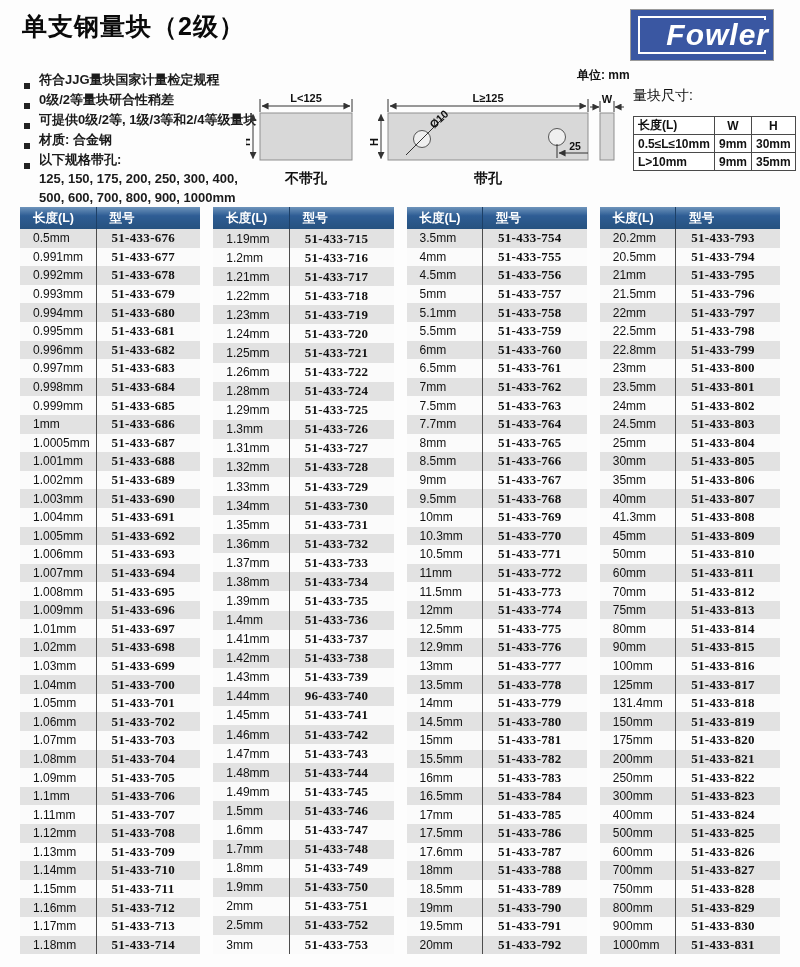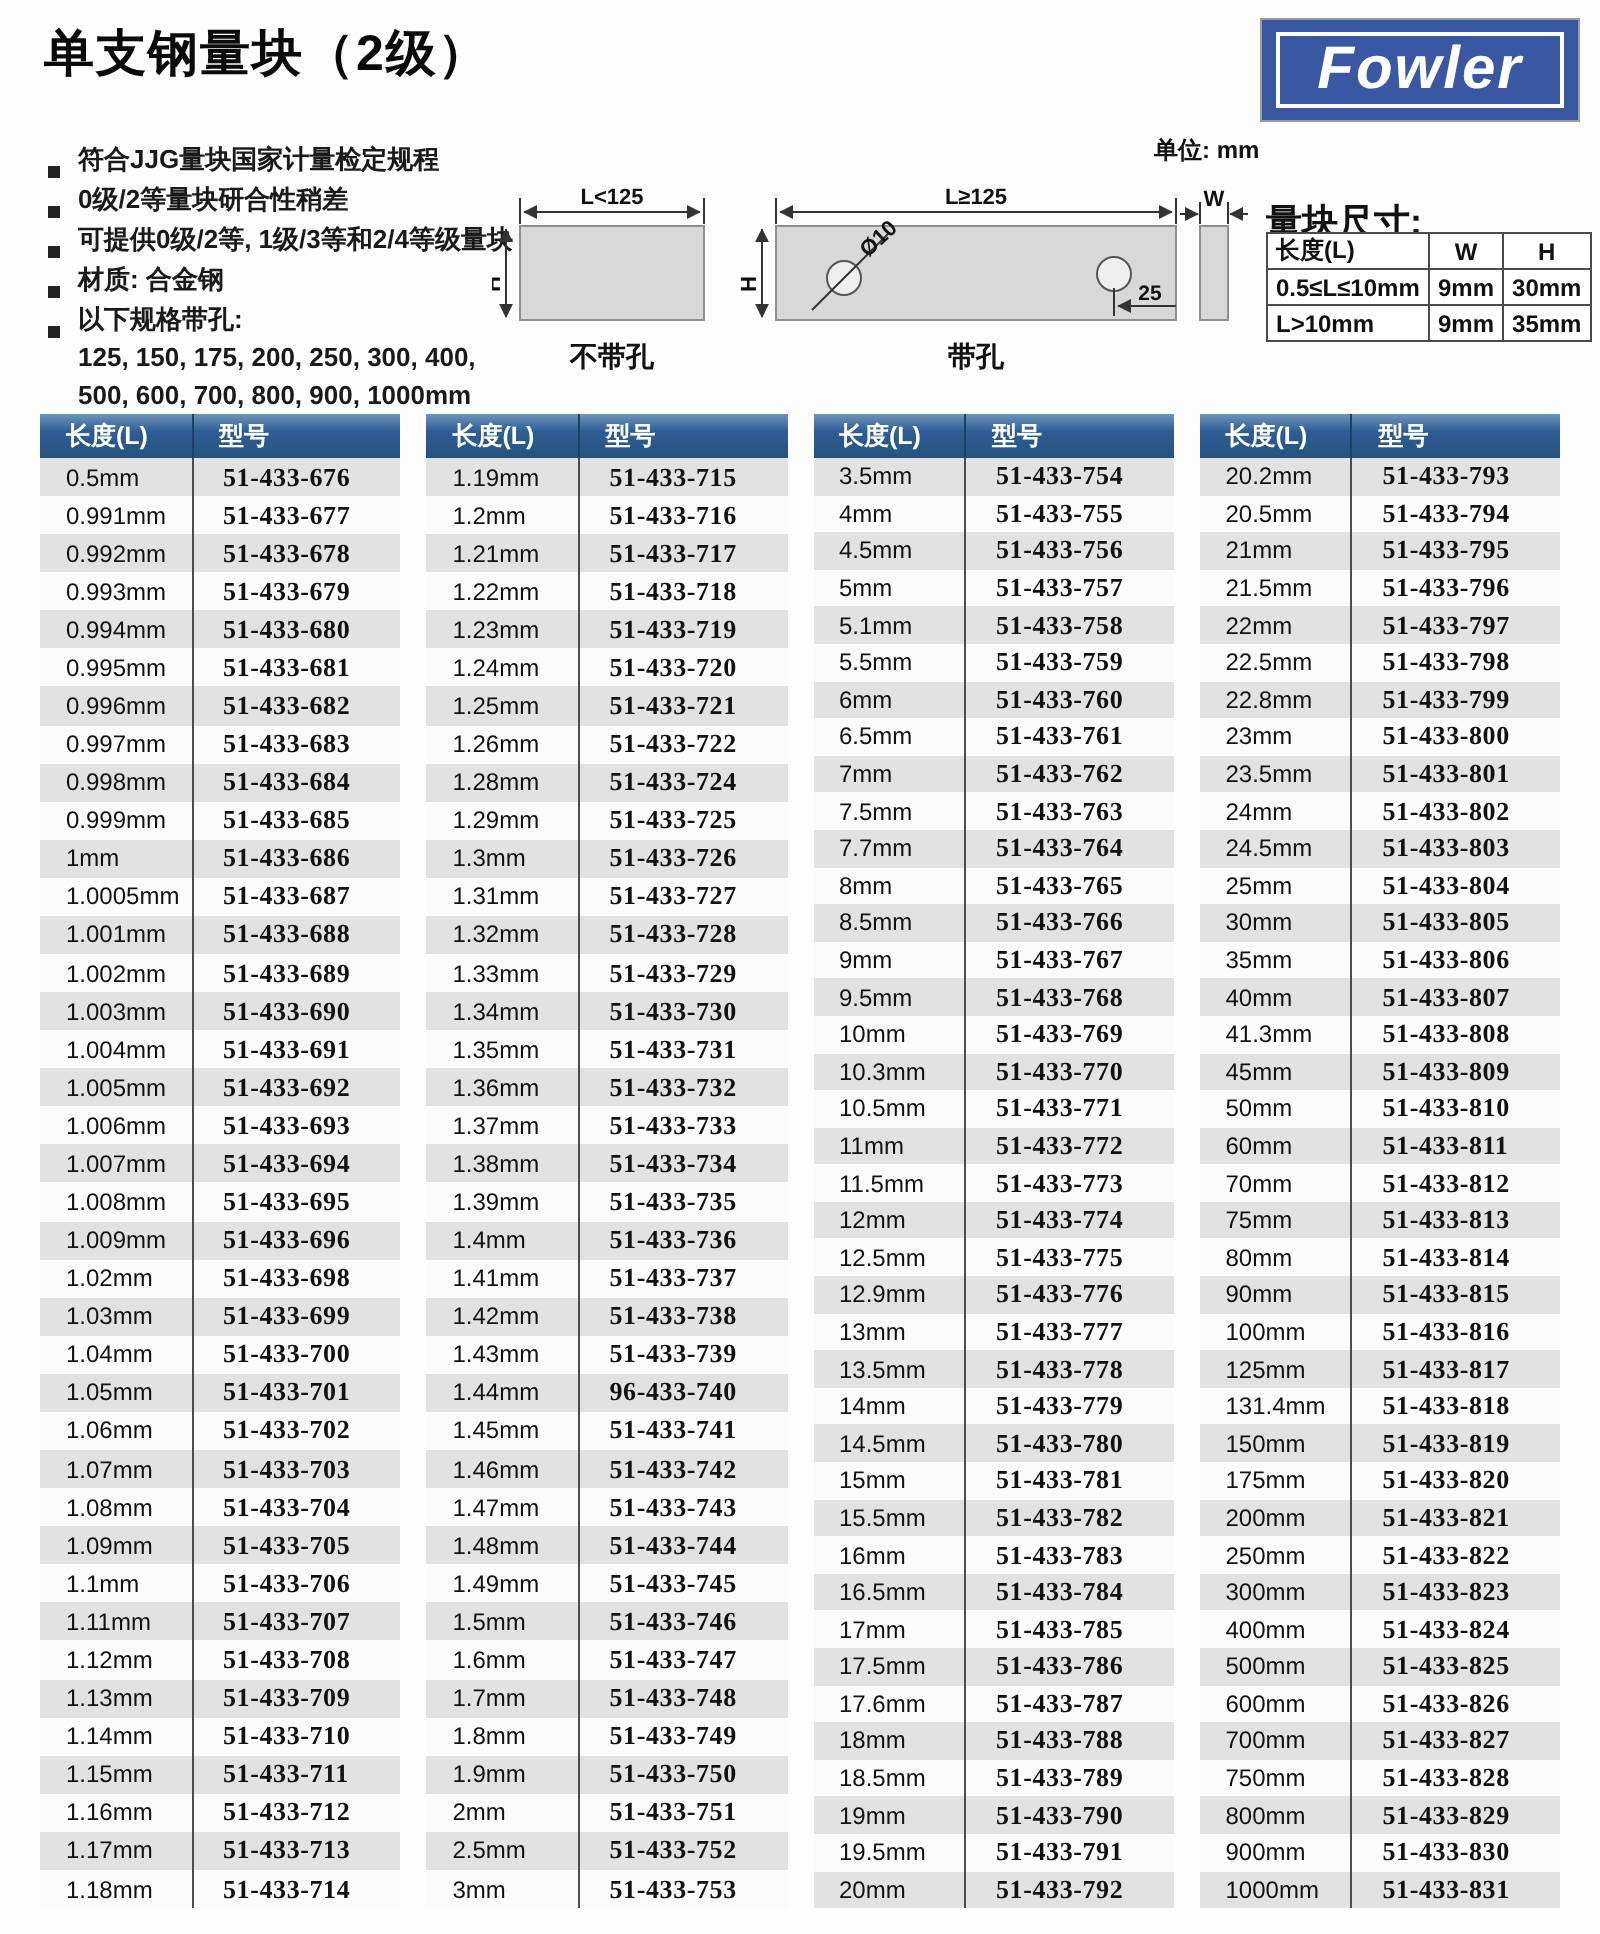--- a/index.html
+++ b/index.html
@@ -7,24 +7,24 @@
     width:800px;height:967px;position:relative;overflow:hidden;
     background:#fdfdfd;color:#111;
     font-family:"Liberation Sans",sans-serif;
   }
   .page-title{
     position:absolute;left:22px;top:10px;margin:0;
     font-size:25px;font-weight:bold;letter-spacing:1px;color:#0a0a0a;
   }
   
   .logo{
-    position:absolute;left:630px;top:9px;width:160px;height:52px;
+    position:absolute;left:630px;top:9px;width:144px;height:52px;
     background:var(--logo-blue,#3a57a2);
     border:1px solid #9a9a9a;box-sizing:border-box;
-    display:flex;align-items:center;justify-content:center;
+    display:flex;align-items:center;justify-content:flex-end;
   }
   .logo-frame{position:absolute;top:6px;left:7px;right:7px;bottom:6px;border:2px solid #fff}
   .logo-text{
     position:relative;color:#fff;font-style:italic;font-weight:bold;
     font-size:30px;letter-spacing:1px;line-height:1;padding:0 4px;
     background:var(--logo-blue,#3a57a2);
   }
   
   .features{
     position:absolute;left:24px;top:70px;width:300px;
@@ -32,21 +32,21 @@
     font-size:13px;font-weight:bold;line-height:19px;color:#1a1a1a;
   }
   .features li{display:flex;align-items:flex-end;margin:0 0 1px 0}
   .features .bullet{flex:none;width:6px;height:6px;background:#222;margin:6px 9px 0 0}
   .features li.subline{padding-left:15px;line-height:18px}
   
   .diagram{position:absolute;left:246px;top:66px}
   .diagram text{font-family:"Liberation Sans",sans-serif;fill:#111}
   .dim{stroke:#333;stroke-width:1;fill:none}
   
-  .size-title{position:absolute;left:633px;top:99px;font-size:18px;font-weight:bold}
+  .size-title{position:absolute;left:633px;top:87px;font-size:14px;font-weight:normal}
   .size-table{
     position:absolute;left:633px;top:116px;border-collapse:collapse;
     font-size:12px;font-weight:bold;background:#fff;table-layout:fixed;
   }
   .size-table th,.size-table td{border:1px solid #4a4a4a;height:17px;padding:0 4px;text-align:center;white-space:nowrap}
   .size-table .c0{width:72px;text-align:left}
   .size-table .cw{width:28px}
   .size-table .ch{width:34px}
   
   .tables{
@@ -272,20 +272,24 @@
         </tr>
         <tr>
           <td class="len">1.008mm</td>
           <td class="model">51-433-695</td>
         </tr>
         <tr>
           <td class="len">1.009mm</td>
           <td class="model">51-433-696</td>
         </tr>
         <tr>
+          <td class="len">1.01mm</td>
+          <td class="model">51-433-697</td>
+        </tr>
+        <tr>
           <td class="len">1.02mm</td>
           <td class="model">51-433-698</td>
         </tr>
         <tr>
           <td class="len">1.03mm</td>
           <td class="model">51-433-699</td>
         </tr>
         <tr>
           <td class="len">1.04mm</td>
           <td class="model">51-433-700</td>

